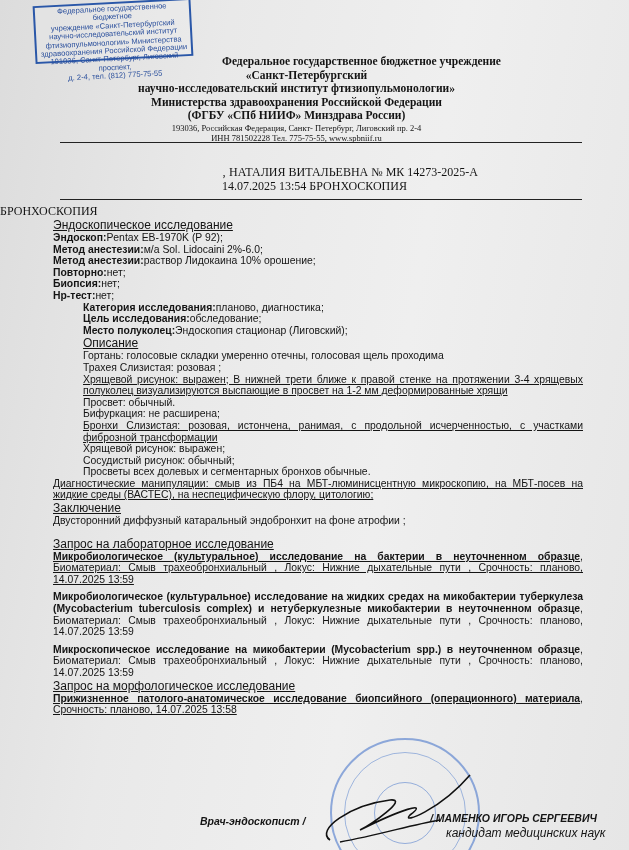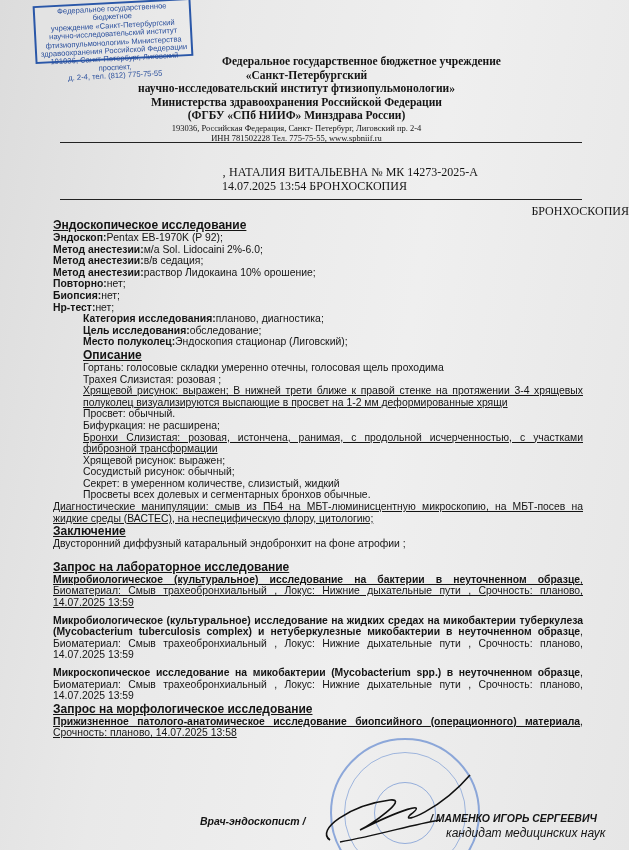--- a/index.html
+++ b/index.html
@@ -16,25 +16,25 @@
     line-height:8.4px; text-align:center; padding:1px 2px; box-sizing:border-box;
     background: rgba(255,255,255,0.15);
   }
   .header { position:absolute; left:0; top:55px; width:593px; text-align:center;
     font-family:"Liberation Serif", serif; }
   .header .b { font-weight:bold; font-size:11.5px; line-height:13.5px; }
   .header .s { font-size:8.5px; line-height:10.5px; }
   .hrule { position:absolute; left:60px; width:522px; height:0; border-top:1.5px solid #222; }
   .patient { position:absolute; left:222px; top:165px; font-family:Liberation Serif, serif;
     font-size:12px; line-height:14px; }
-  .doc-title { position:absolute; left:0; width:629px; top:204px; text-align:right;
+  .doc-title { position:absolute; left:0; width:629px; top:204px; text-align:left;
     font-family:"Liberation Serif", serif; font-size:12px; }
   .body { position:absolute; left:53px; top:218px; width:530px;
     font-family:"Liberation Sans", sans-serif; font-size:10.4px; line-height:11.6px; }
-  .sec { font-weight:bold; text-decoration:underline; font-size:12px; line-height:14px; }
+  .sec { font-weight:normal; text-decoration:underline; font-size:12px; line-height:14px; }
   .kv b { font-weight:bold; }
   .j { text-align:justify;text-decoration:underline; }
   .ind { padding-left:4px;margin-left:26px; }
   .gap { height:10px; }
   .req { margin-top:6px; text-align:justify; }
   .sig { position:absolute; left:200px; top:815px; font-family:"Liberation Sans", sans-serif;
     font-style:italic; font-weight:bold; font-size:10.5px; }
   .sig-name { position:absolute; left:430px; top:812px; font-family:"Liberation Sans", sans-serif;
     font-style:italic; font-weight:bold; font-size:10.5px; }
   .sig-deg { position:absolute; left:446px; top:826px; font-family:"Liberation Sans", sans-serif;
@@ -80,39 +80,37 @@
   </div>
 
   <div class="hrule" style="top:199px"></div>
 
   <div class="doc-title">БРОНХОСКОПИЯ</div>
 
   <div class="body">
     <div class="sec">Эндоскопическое исследование</div>
     <div class="kv"><b>Эндоскоп:</b><span>Pentax EB-1970K (P 92);</span></div>
     <div class="kv"><b>Метод анестезии:</b><span>м/а Sol. Lidocaini 2%-6.0;</span></div>
-    <div class="kv"><b>Метод анестезии:</b><span>в/в седация;</span></div>
     <div class="kv"><b>Метод анестезии:</b><span>раствор Лидокаина 10% орошение;</span></div>
     <div class="kv"><b>Повторно:</b><span>нет;</span></div>
     <div class="kv"><b>Биопсия:</b><span>нет;</span></div>
     <div class="kv"><b>Нр-тест:</b><span>нет;</span></div>
     <div class="kv ind"><b>Категория исследования:</b><span>планово, диагностика;</span></div>
     <div class="kv ind"><b>Цель исследования:</b><span>обследование;</span></div>
     <div class="kv ind"><b>Место полуколец:</b><span>Эндоскопия стационар (Лиговский);</span></div>
 
     <div class="sec ind">Описание</div>
     <div class="ind">Гортань: голосовые складки умеренно отечны, голосовая щель проходима</div>
     <div class="ind">Трахея Слизистая: розовая ;</div>
     <div class="ind j">Хрящевой рисунок: выражен; В нижней трети ближе к правой стенке на протяжении 3-4 хрящевых полуколец визуализируются выспающие в просвет на 1-2 мм деформированные хрящи</div>
     <div class="ind">Просвет: обычный.</div>
     <div class="ind">Бифуркация: не расширена;</div>
     <div class="ind j">Бронхи Слизистая: розовая, истончена, ранимая, с продольной исчерченностью, с участками фиброзной трансформации</div>
     <div class="ind">Хрящевой рисунок: выражен;</div>
     <div class="ind">Сосудистый рисунок: обычный;</div>
-    <div class="ind">Секрет: в умеренном количестве, слизистый, жидкий</div>
     <div class="ind">Просветы всех долевых и сегментарных бронхов обычные.</div>
     <div class="j">Диагностические манипуляции: смыв из ПБ4 на МБТ-люминисцентную микроскопию, на МБТ-посев на жидкие среды (ВАСТЕС), на неспецифическую флору, цитологию;</div>
 
     <div class="sec">Заключение</div>
     <div>Двусторонний диффузный катаральный эндобронхит на фоне атрофии ;</div>
 
     <div class="gap"></div>
     <div class="sec">Запрос на лабораторное исследование</div>
     <div class="j"><b>Микробиологическое (культуральное) исследование на бактерии в неуточненном образце</b><span>, Биоматериал: Смыв трахеобронхиальный , Локус: Нижние дыхательные пути , Срочность: планово, 14.07.2025 13:59</span></div>
     <div class="req"><b>Микробиологическое (культуральное) исследование на жидких средах на микобактерии туберкулеза (Mycobacterium tuberculosis complex) и нетуберкулезные микобактерии в неуточненном образце</b><span>, Биоматериал: Смыв трахеобронхиальный , Локус: Нижние дыхательные пути , Срочность: планово, 14.07.2025 13:59</span></div>

